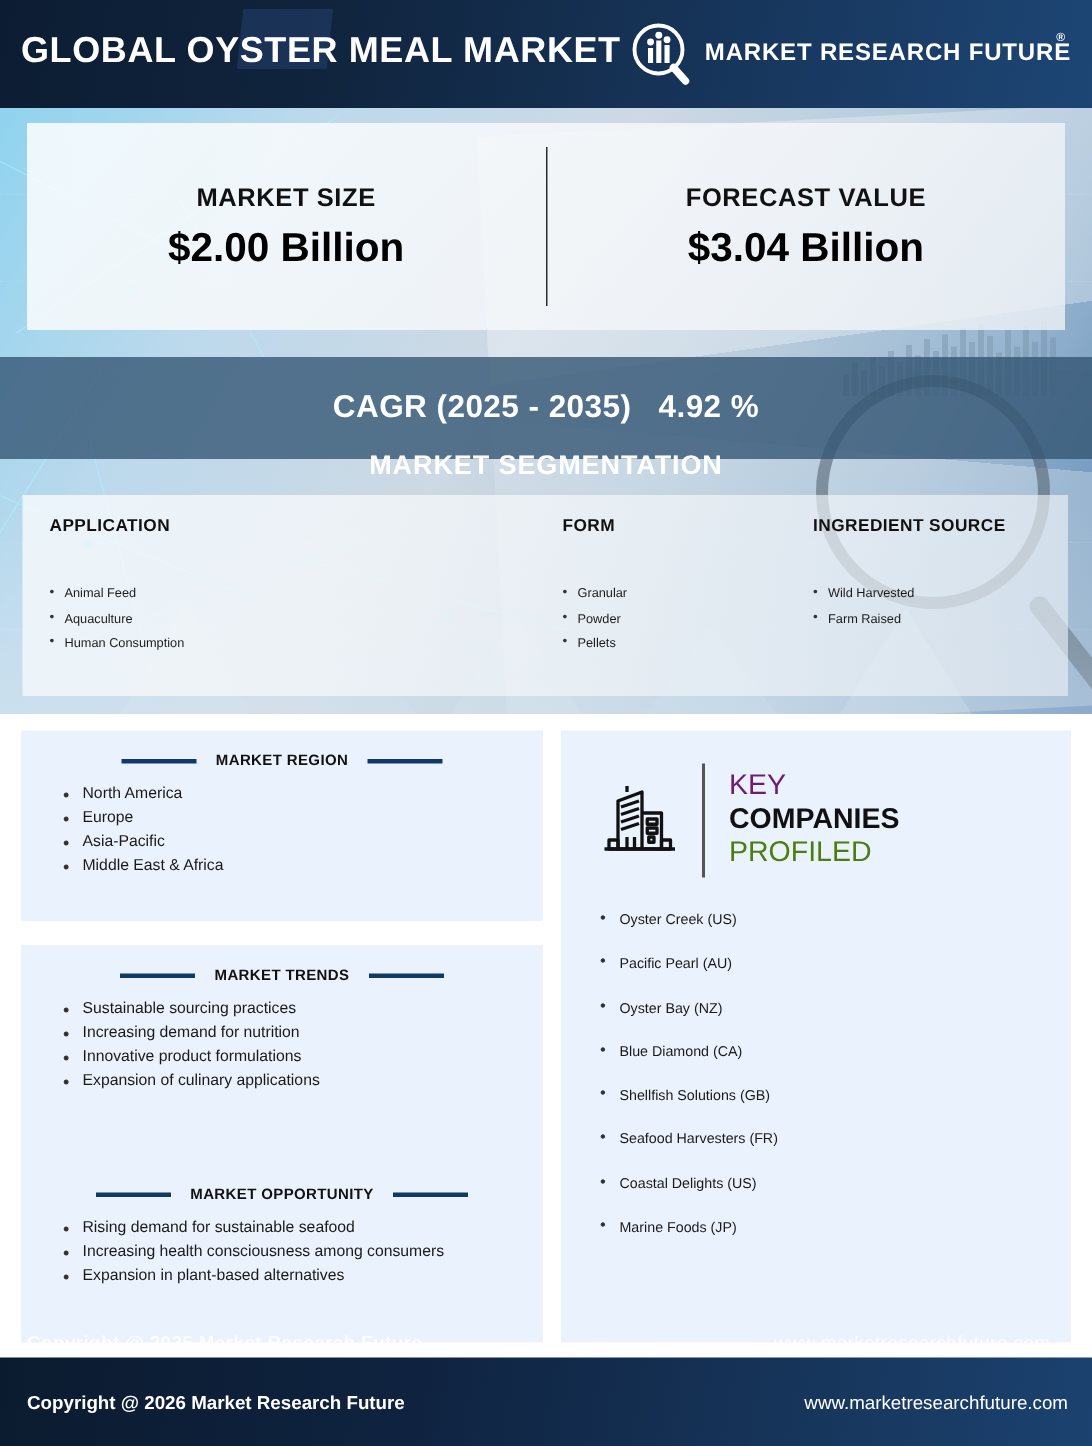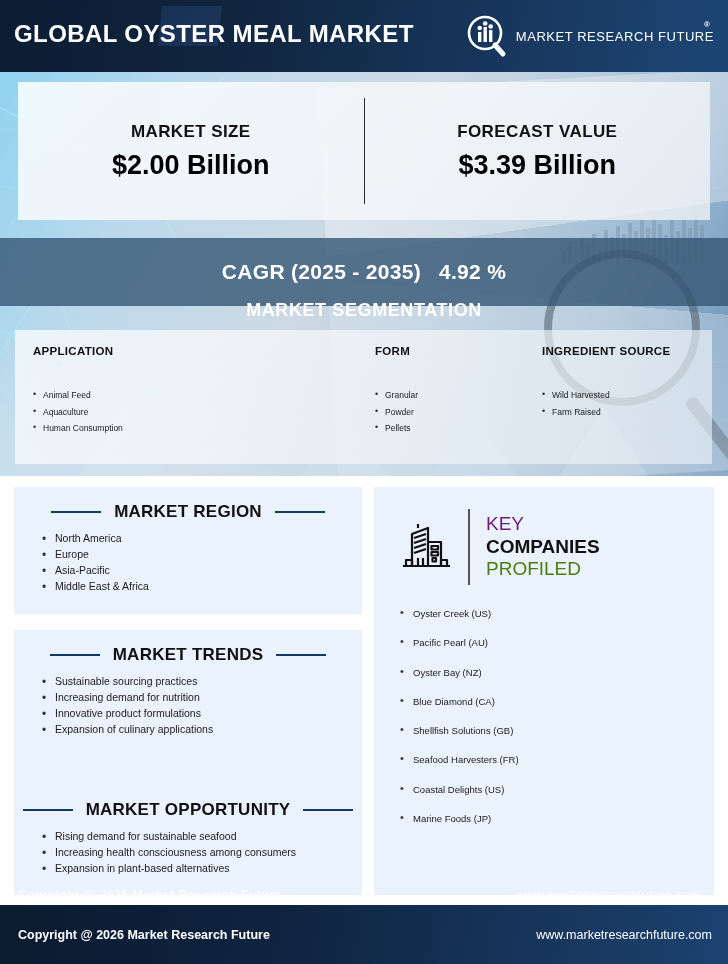--- a/index.html
+++ b/index.html
@@ -23,21 +23,21 @@
     background:#22406b; opacity:.55; transform:skewX(-6deg);
   }
   .header-title {
     position:absolute; left:14px; top:20px;
     font-size:24px; font-weight:bold; color:#fff;
     letter-spacing:.4px; white-space:nowrap;
   }
   .logo-wrap { position:absolute; right:14px; top:14px; display:flex; align-items:center; gap:7px; }
   .logo-mark { width:44px; height:44px; position:relative; }
   .logo-text {
-    font-size:13px; font-weight:normal; color:#fff; letter-spacing:.55px; white-space:nowrap;
+    font-size:16px; font-weight:bold; color:#fff; letter-spacing:.55px; white-space:nowrap;
     position:relative;
   }
   .logo-reg { position:absolute; top:-7px; right:-9px; font-size:8px; font-weight:bold; }
 
   
   .hero {
     position:absolute; left:0; top:72px; width:728px; height:404px;
     background:
       radial-gradient(circle at 12% 30%, rgba(120,220,245,.55) 0 2px, transparent 3px),
       radial-gradient(circle at 30% 12%, rgba(120,220,245,.5) 0 2px, transparent 3px),
@@ -137,21 +137,21 @@
   .card { position:absolute; background:#eaf2fd; }
   .card-region      { left:14px;  top:487px; width:348px; height:127px; }
   .card-trends      { left:14px;  top:630px; width:348px; height:265px; }
   .card-companies   { left:374px; top:487px; width:340px; height:408px; }
 
   .card-title-row {
     display:flex; align-items:center; justify-content:center; gap:13px;
     padding-top:15px;
   }
   .dash { width:50px; height:2.5px; background:#0f3a66; }
-  .card-title { font-size:17px; font-weight:bold; color:#111; letter-spacing:.25px; white-space:nowrap; }
+  .card-title { font-size:10px; font-weight:bold; color:#111; letter-spacing:.25px; white-space:nowrap; }
   .card-list { list-style:none; margin:9px 0 0 28px; }
   .card-list li {
     font-size:10.5px; color:#1a1a1a; line-height:1.52; position:relative; padding-left:13px;
   }
   .card-list li:before { content:"•"; position:absolute; left:0; top:-1px; color:#333; font-size:12px; }
 
   .trend-block2 { margin-top:47px; }
 
   
   .kc-head { display:flex; align-items:center; padding:22px 0 0 20px; }
@@ -264,21 +264,21 @@
   </div>
 
   <div class="stats">
     <div class="stat">
       <div class="stat-label">MARKET SIZE</div>
       <div class="stat-value">$2.00 Billion</div>
     </div>
     <div class="stat-divider"></div>
     <div class="stat">
       <div class="stat-label">FORECAST VALUE</div>
-      <div class="stat-value">$3.39 Billion</div>
+      <div class="stat-value">$3.04 Billion</div>
     </div>
   </div>
 
   <div class="cagr">
     <div class="cagr-text">
       <span>CAGR (2025 - 2035)</span><span class="val">4.92 %</span>
     </div>
   </div>
 
   <div class="seg-title">MARKET SEGMENTATION</div>

